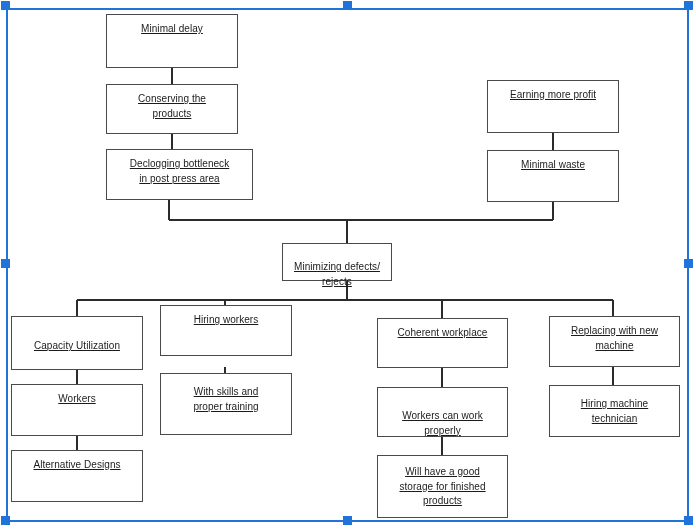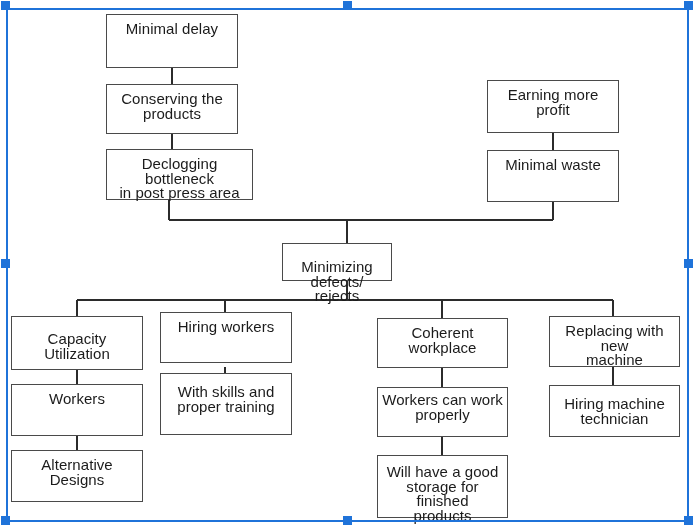--- a/index.html
+++ b/index.html
@@ -18,26 +18,27 @@
     border:1.3px solid #4a4a4a;
     display:flex;
     align-items:flex-start;
     justify-content:center;
     padding-top:7px;
     z-index:3;
   }
   .node .lbl{
     display:block;
     text-align:center;
-    font-size:15px;
+    font-size:10px;
     line-height:14.5px;
     color:#1b1b1b;
     letter-spacing:.05px;
     white-space:pre-line;
     padding:0 4px;
+    text-decoration:underline;
   }
   
   .sel-line{position:absolute;background:#1f73d9;z-index:8;}
   .sel-handle{position:absolute;background:#1f73d9;width:9px;height:9px;z-index:9;}
 </style>
 </head>
 <body>
 
 <div id="stage">
 
@@ -103,32 +104,32 @@
   <div class="node" style="left:11px;top:316px;width:132px;height:54px;align-items:center;">
       <span class="lbl">Capacity Utilization</span>
     </div>
   <div class="node" style="left:11px;top:384px;width:132px;height:52px;">
       <span class="lbl">Workers</span>
     </div>
   <div class="node" style="left:11px;top:450px;width:132px;height:52px;">
       <span class="lbl">Alternative Designs</span>
     </div>
 
-  <div class="node" style="left:160px;top:312px;width:132px;height:51px;">
+  <div class="node" style="left:160px;top:305px;width:132px;height:51px;">
       <span class="lbl">Hiring workers</span>
     </div>
   <div class="node" style="left:160px;top:373px;width:132px;height:62px;padding-top:11px;">
       <span class="lbl">With skills and
 proper training</span>
     </div>
 
   <div class="node" style="left:377px;top:318px;width:131px;height:50px;">
       <span class="lbl">Coherent workplace</span>
     </div>
-  <div class="node" style="left:377px;top:387px;width:131px;height:50px;padding-top:5px;">
+  <div class="node" style="left:377px;top:387px;width:131px;height:50px;padding-top:21px;">
       <span class="lbl">Workers can work
 properly</span>
     </div>
   <div class="node" style="left:377px;top:455px;width:131px;height:63px;padding-top:9px;">
       <span class="lbl">Will have a good
 storage for finished
 products</span>
     </div>
 
   <div class="node" style="left:549px;top:316px;width:131px;height:51px;">

